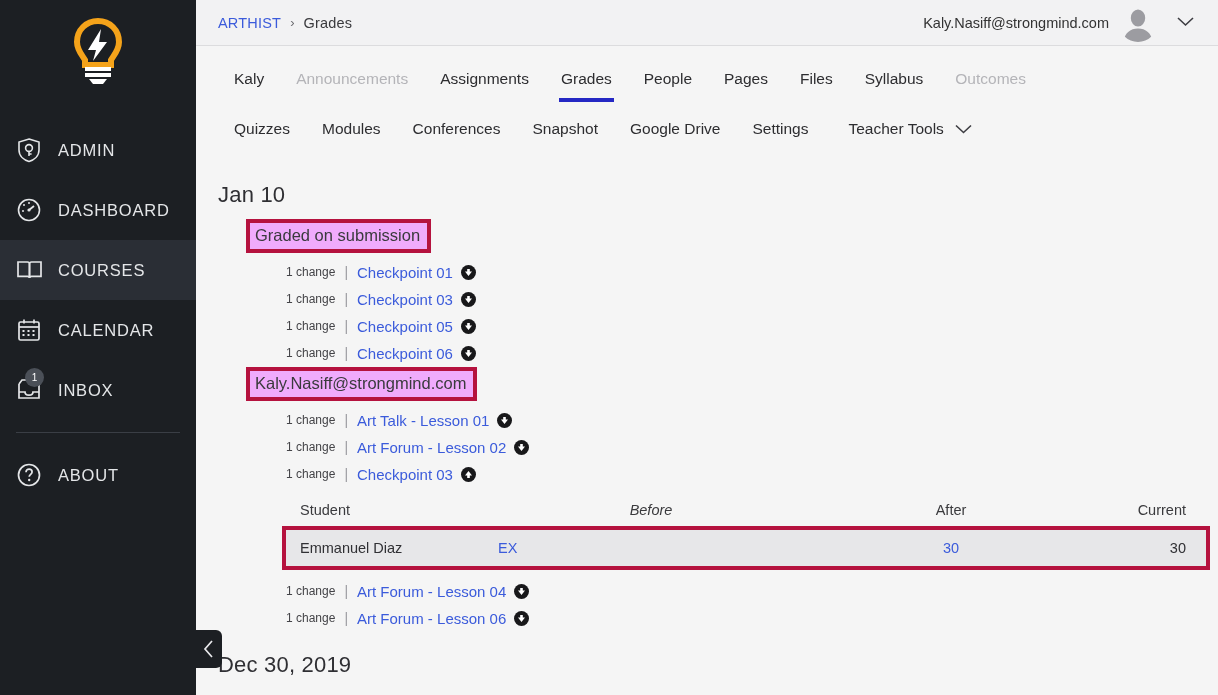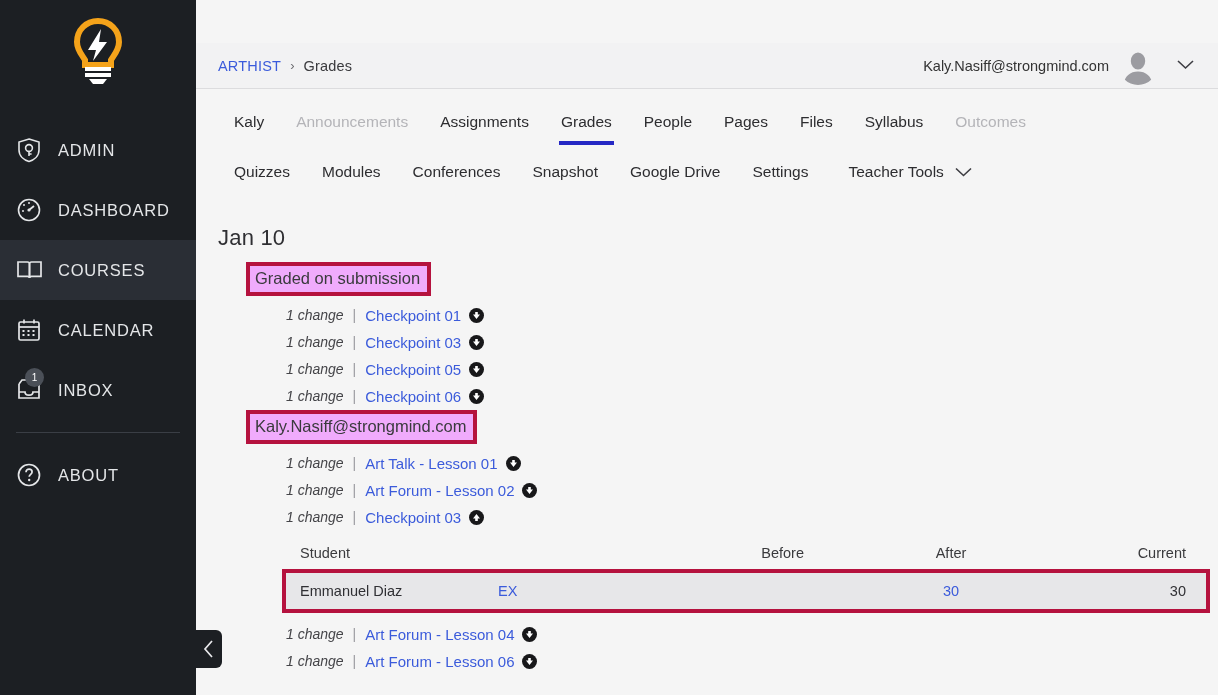--- a/index.html
+++ b/index.html
@@ -78,21 +78,20 @@
     position: relative;
     overflow: hidden;
   }
   .topbar {
     height: 46px;
     background: #f2f2f3;
     border-bottom: 1px solid #dcdcde;
     display: flex; align-items: center;
     padding: 0 14px 0 22px;
     flex: 0 0 46px;
-    margin-top: 43px;
   }
   .crumbs { display: flex; align-items: center; gap: 9px; font-size: 14.5px; }
   .crumb-link { color: #3b5bdb; cursor: pointer; letter-spacing: .2px; }
   .crumb-sep { color: #6b6b70; font-size: 13px; }
   .crumb-cur { color: #3a3a3d; letter-spacing: .2px; }
   .topbar-right { margin-left: auto; display: flex; align-items: center; gap: 10px; }
   .user-email { font-size: 14.5px; color: #333; }
   .avatar {
     width: 38px; height: 38px; border-radius: 50%;
     display: flex; align-items: flex-end; justify-content: center;
@@ -147,21 +146,21 @@
     margin-bottom: 6px;
     line-height: 1.15;
   }
 
   .chg-row {
     display: flex; align-items: center;
     padding: 5px 0 5px 0;
     margin-left: 68px;
     gap: 0;
   }
-  .chg-count { font-size: 14px; color: #444448; font-style: italic; }
+  .chg-count { font-size: 12px; color: #444448; }
   .chg-pipe { color: #9a9aa0; margin: 0 9px; font-size: 14px; }
   .chg-link {
     font-size: 15px; color: #3b5bdb;
     cursor: pointer;
     margin-right: 8px;
   }
   .arrow-ico {
     width: 15px; height: 15px;
     border-radius: 50%;
     background: #18181a;
@@ -178,21 +177,21 @@
     border-collapse: collapse;
     font-size: 14.5px;
   }
   .grade-table th {
     font-weight: 400;
     color: #3a3a3d;
     padding: 4px 12px 12px 12px;
     text-align: center;
   }
   .grade-table th.c-student { text-align: left; width: 200px; padding-left: 14px; }
-  .grade-table th.c-before  { text-align: right; width: 330px; }
+  .grade-table th.c-before  { text-align: center; width: 330px; font-style: italic; }
   .grade-table th.c-after   { text-align: center; width: 270px; }
   .grade-table th.c-current { text-align: right; padding-right: 20px; }
   .grade-table td {
     padding: 10px 12px;
     color: #303034;
     background: #e7e7e9;
   }
   .grade-table tr.hl-row { outline: 4px solid #b5123e; }
   .grade-table td.c-student { text-align: left; padding-left: 14px; }
   .grade-table td.c-before  { text-align: left; color: #3b5bdb; }

